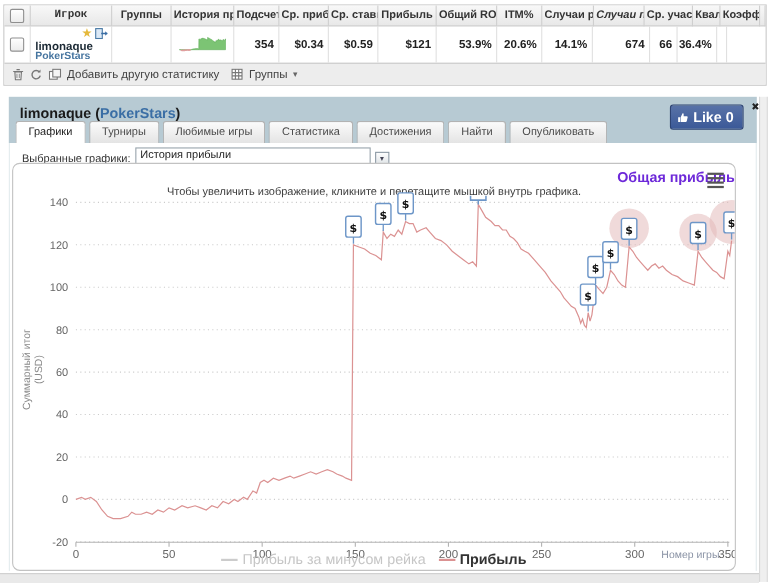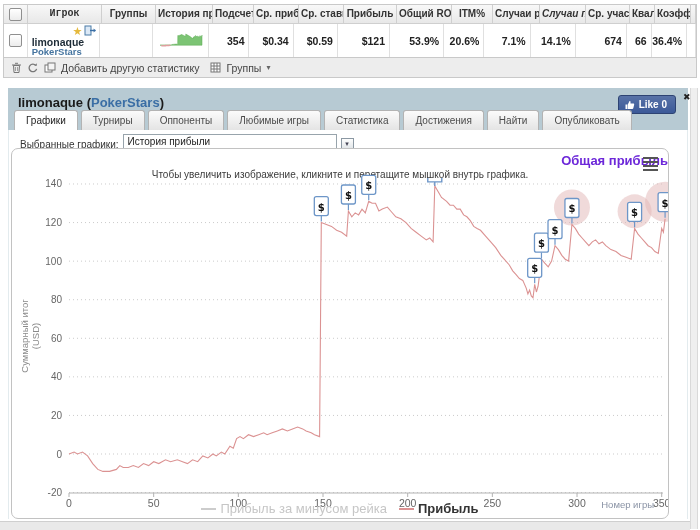--- a/index.html
+++ b/index.html
@@ -28,21 +28,21 @@
   .toolbar .lbl{margin-right:6px;}
   .tool-ico{display:inline-flex;align-items:center;}
 
   
   .panel{position:absolute;left:8px;top:88px;width:680px;height:431px;background:#fff;}
   .panel-head{height:42px;background:#b7cad3;position:relative;}
   .panel-title{padding:7px 0 0 10px;font-size:13px;font-weight:bold;color:#1a1a1a;}
   .panel-title .site{color:#3a6ea5;}
   .like-btn{position:absolute;right:12px;top:7px;display:flex;align-items:center;gap:4px;
             background:linear-gradient(#5872a7,#3b5998);border:1px solid #2d4373;border-radius:3px;
-            color:#fff;font-size:10px;font-weight:bold;padding:3px 8px 3px 6px;}
+            color:#fff;font-size:13px;font-weight:bold;padding:3px 8px 3px 6px;}
   .tabs{position:absolute;left:6px;bottom:0;display:flex;gap:3px;}
   .tab{font-size:10px;color:#4a4a4a;background:linear-gradient(#fbfbfb,#e4e4e4);border:1px solid #b3b3b3;
        border-bottom:none;border-radius:3px 3px 0 0;padding:4px 11px 3px;white-space:nowrap;}
   .tab.active{background:#fff;color:#222;padding-bottom:4px;}
   .panel-body{background:#fff;height:389px;position:relative;border-left:1px solid #e3ebee;border-right:1px solid #e3ebee;}
   .select-row{display:flex;align-items:center;gap:4px;padding:4px 0 0 11px;font-size:10px;color:#333;}
   .select-box{box-sizing:border-box;width:214px;height:20px;border:1px solid #98a4ac;background:#fff;
               font-size:10px;color:#222;padding:1px 4px;overflow:hidden;white-space:nowrap;}
   .select-btn{box-sizing:border-box;width:13px;height:13px;border:1px solid #8b98a3;
               background:linear-gradient(#fdfdfd,#dde2e5);font-size:7px;color:#445;
@@ -123,21 +123,20 @@
           <polygon points="2,13.2 2.0,13.2 2.4,13.1 2.6,13.2 3.0,13.1 3.3,13.2 3.7,13.2 4.0,13.2 4.4,13.2 4.9,13.2 5.3,13.2 5.6,13.2 5.8,13.2 6.2,13.2 6.5,13.2 6.9,13.2 7.3,13.2 7.6,13.2 8.0,13.2 8.3,13.2 8.8,13.2 9.2,13.2 9.6,13.2 10.0,13.2 10.4,13.2 10.7,13.2 11.1,13.2 11.4,13.2 11.8,13.2 12.1,13.2 12.4,13.2 12.7,13.1 13.0,13.2 13.3,12.9 13.6,13.0 13.8,12.6 14.1,12.5 14.3,12.6 14.6,12.4 15.0,12.5 15.4,12.4 15.7,12.3 16.0,12.4 16.3,12.3 16.7,12.2 17.0,12.1 17.4,12.2 17.8,12.1 18.1,12.1 18.5,12.1 18.7,12.2 19.1,12.3 19.3,12.4 19.7,12.5 19.8,3.5 20.1,3.5 20.5,3.6 20.9,3.8 21.2,3.9 21.6,4.0 21.7,3.0 21.9,3.2 22.2,3.1 22.4,3.1 22.6,2.9 22.9,3.1 23.1,2.6 23.4,2.6 23.6,2.6 23.8,3.0 24.1,2.9 24.4,2.8 24.7,3.0 25.0,3.2 25.4,3.3 25.7,3.5 26.1,3.7 26.5,3.9 26.8,4.0 27.2,4.2 27.4,4.1 27.7,4.3 27.8,1.9 28.0,2.2 28.3,2.4 28.6,2.6 28.8,2.7 29.1,2.7 29.3,2.9 29.6,2.9 29.8,3.1 30.0,3.2 30.3,3.4 30.5,3.6 30.8,3.7 31.0,3.8 31.4,4.0 31.7,4.3 32.1,4.5 32.4,4.8 32.7,5.0 33.0,5.2 33.3,5.5 33.5,5.6 33.7,5.8 34.0,5.9 34.2,6.2 34.3,6.5 34.5,6.3 34.6,6.5 34.7,6.6 34.8,6.1 34.9,6.4 35.1,6.1 35.3,5.0 35.5,5.2 35.8,5.3 36.0,5.1 36.2,4.4 36.5,4.6 36.7,4.8 37.0,5.0 37.2,5.1 37.4,3.5 37.7,3.7 37.9,3.9 38.2,4.1 38.4,4.3 38.6,4.4 38.9,4.3 39.1,4.2 39.3,4.3 39.6,4.3 39.8,4.4 40.2,4.6 40.5,4.7 40.9,4.8 41.3,4.9 41.6,5.0 41.9,3.7 42.1,3.9 42.3,4.1 42.6,4.3 42.8,4.4 43.0,4.5 43.3,4.7 43.5,4.8 43.8,3.7 43.9,3.9 44.0,3.3 44.0,13.2" fill="#7cc474" stroke="#5aab52" stroke-width="0.5"></polygon>
           <polyline points="3.3,13.3 3.7,13.6 4.0,13.8 4.4,13.9 4.9,13.9 5.3,13.8 5.6,13.7 5.8,13.8 6.2,13.8 6.5,13.7 6.9,13.8 7.3,13.6 7.6,13.7 8.0,13.5 8.3,13.6 8.8,13.4 9.2,13.5 9.6,13.4 10.0,13.5 10.4,13.6 10.7,13.4 11.1,13.5 11.4,13.3 11.8,13.4 12.4,13.3" fill="none" stroke="#e09e9e" stroke-width="1.4"></polyline>
         </svg>
       </div>
       <div class="td" style="width: 41px;">354</div>
       <div class="td" style="width: 45px;">$0.34</div>
       <div class="td" style="width: 45px;">$0.59</div>
       <div class="td" style="width: 53px;">$121</div>
       <div class="td" style="width: 55px;">53.9%</div>
       <div class="td" style="width: 41px; text-align: center;">20.6%</div>
-      <div class="td" style="width: 47px;">7.1%</div>
       <div class="td" style="width: 46px;">14.1%</div>
       <div class="td" style="width: 52px;">674</div>
       <div class="td" style="width: 25px;">66</div>
       <div class="td" style="width: 36px;">36.4%</div>
       <div class="td" style="width: 5px;"></div>
     </div>
   <div class="toolbar">
     <span class="tool-ico">
       <svg width="11" height="12" viewBox="0 0 11 12">
           <path d="M2.5 3.5h6l-.5 7h-5z" fill="none" stroke="#777"></path>
@@ -177,21 +176,20 @@
     </div>
     <div class="like-btn">
       <svg width="10" height="10" viewBox="0 0 10 10">
           <path d="M0.5 4.5h1.8V9H0.5zM2.8 9V4.6L4.4 1.2c.25-.55 1.1-.35 1.1.25V3.6h2.8c.6 0 1 .55.85 1.1L8.3 8.3c-.12.42-.5.7-.95.7z" fill="#fff"></path>
         </svg>
       <span>Like 0</span>
     </div>
     <div class="tabs" id="tabs">
         <div class="tab active">Графики</div>
         <div class="tab">Турниры</div>
-        <div class="tab">Оппоненты</div>
         <div class="tab">Любимые игры</div>
         <div class="tab">Статистика</div>
         <div class="tab">Достижения</div>
         <div class="tab">Найти</div>
         <div class="tab">Опубликовать</div>
       </div>
   </div>
   <div class="panel-body">
     <div class="select-row">
       <span>Выбранные графики:</span>

